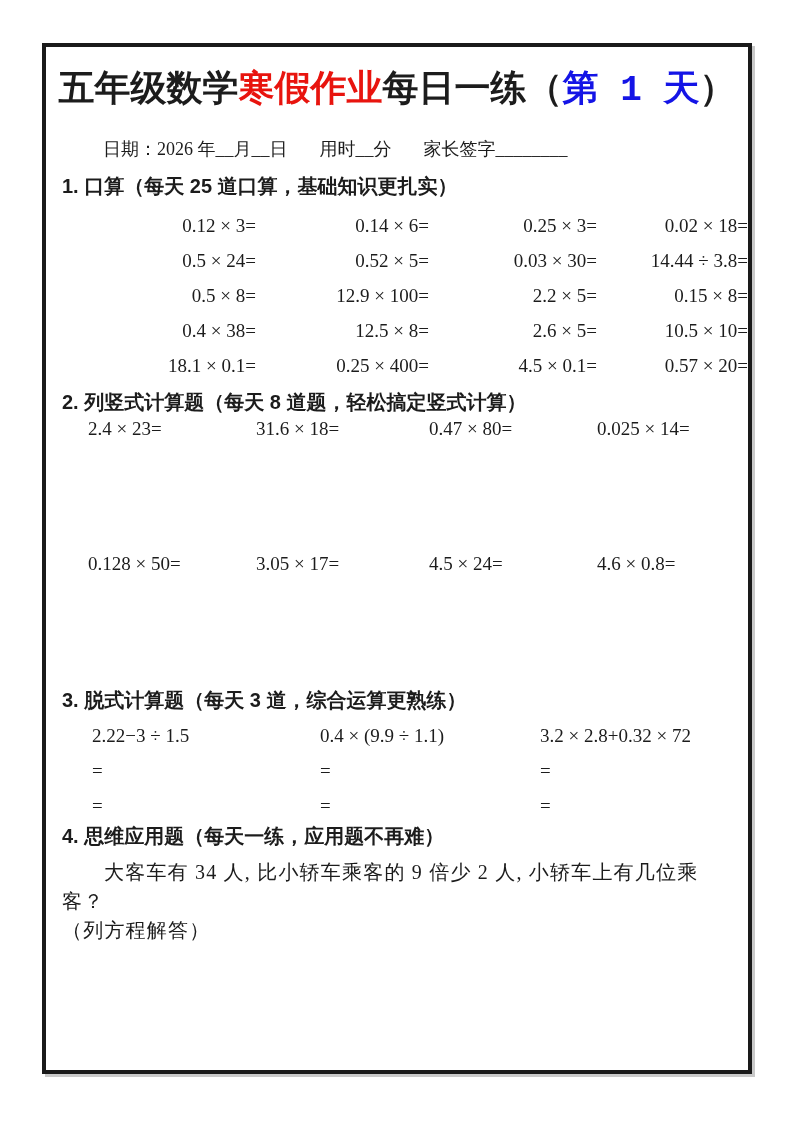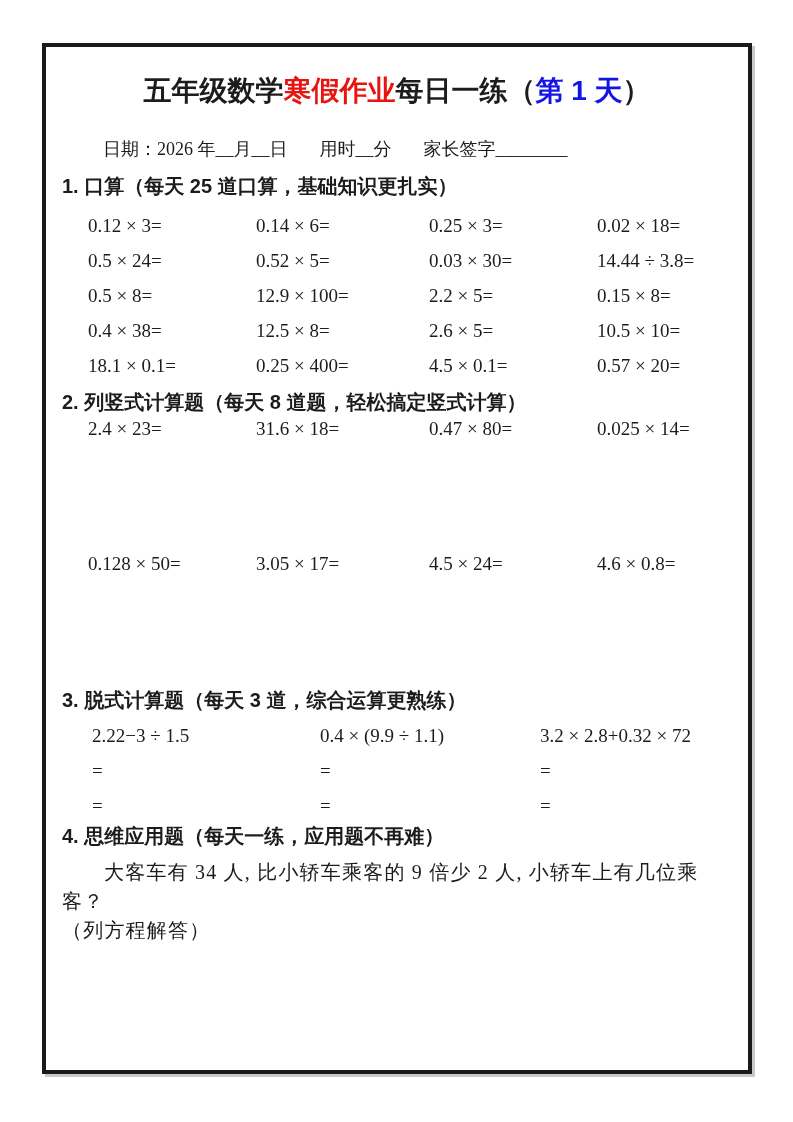--- a/index.html
+++ b/index.html
@@ -16,23 +16,23 @@
     position: absolute; left: 42px; top: 43px;
     width: 710px; height: 1031px;
     border: 4px solid var(--border, #1a1a1a);
     background: #fff;
     box-shadow: 3px 3px 0 0 #c9c9c9;
     overflow: hidden;
   }
   .title {
     margin: 20px 6px 0;
     text-align: center;
-    font-family: Liberation Sans, sans-serif;
+    font-family: Liberation Mono, monospace;
     font-weight: 900;
-    font-size: 28px;
+    font-size: 36px;
     line-height: 47px;
     white-space: nowrap;
   }
   .title .red  { color: var(--accent-red, #e8140e); }
   .title .blue { color: var(--accent-blue, #1414e6); }
   .meta {
     margin: 23px 0 0 57px;
     font-size: 18px;
     line-height: 24px;
     display: flex;
@@ -52,21 +52,21 @@
   .h2-2 { margin-top: 6px; }
   .h2-3 { margin-top: 2px; }
   .h2-4 { }
   .grid4 {
     display: grid;
     grid-template-columns: 168px 173px 168px 1fr;
     padding-left: 42px;
     font-size: 19px;
     white-space: nowrap;
   }
-  .oral { margin-top: 9px; }
+  .oral { margin-top: 9px; text-align: right; }
   .oral .cell { line-height: 35px; }
   .vertical { margin-top: 0; grid-auto-rows: 135px; }
   .vertical .cell { line-height: 28px; }
   .grid3 {
     display: grid;
     grid-template-columns: 228px 220px 1fr;
     padding-left: 46px;
     margin-top: 5px;
     font-size: 19px;
     white-space: nowrap;

